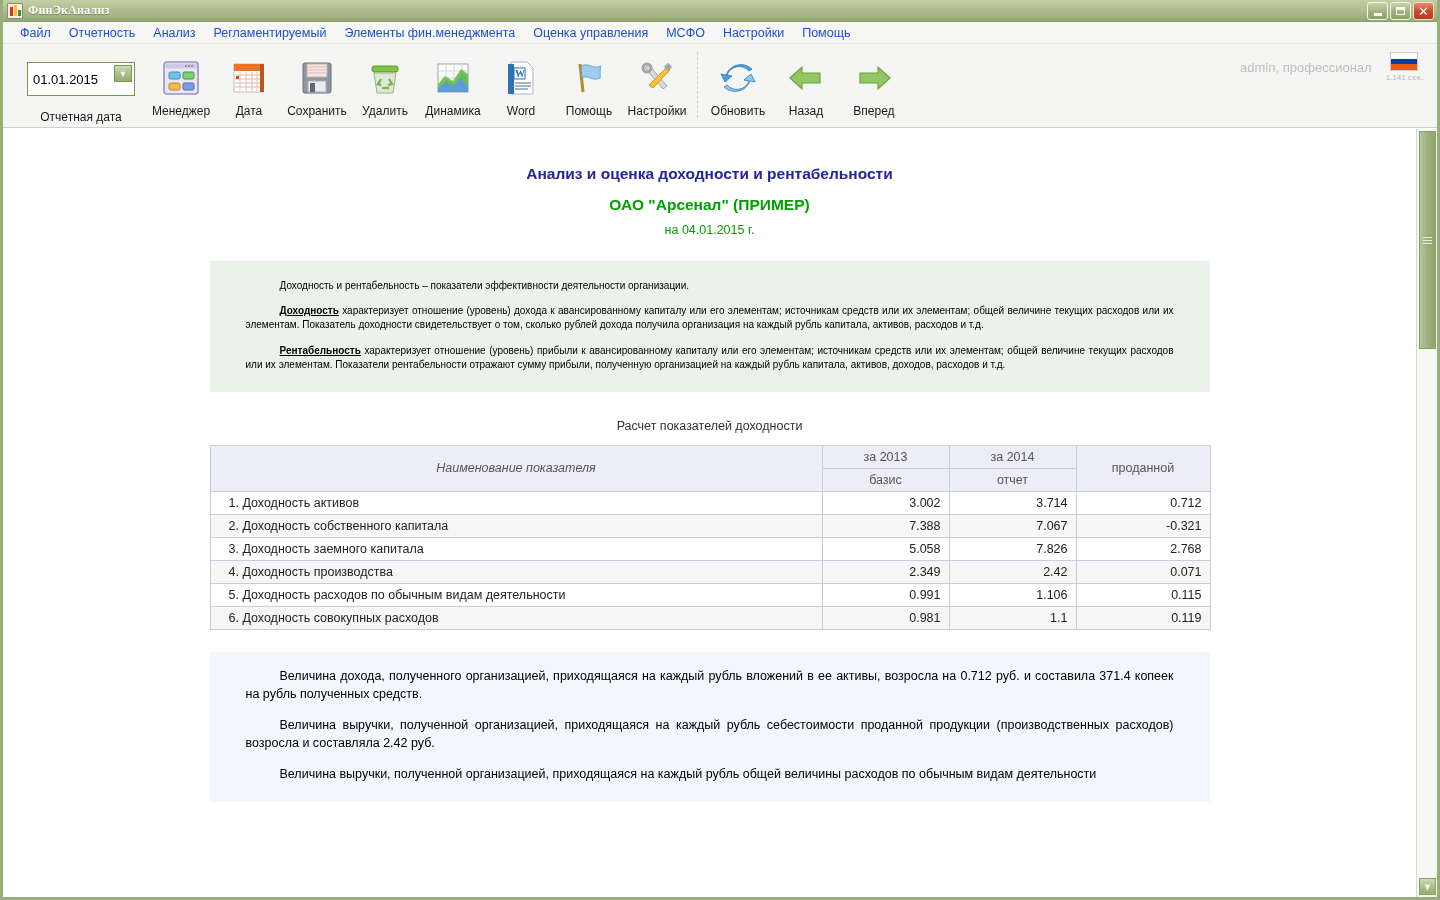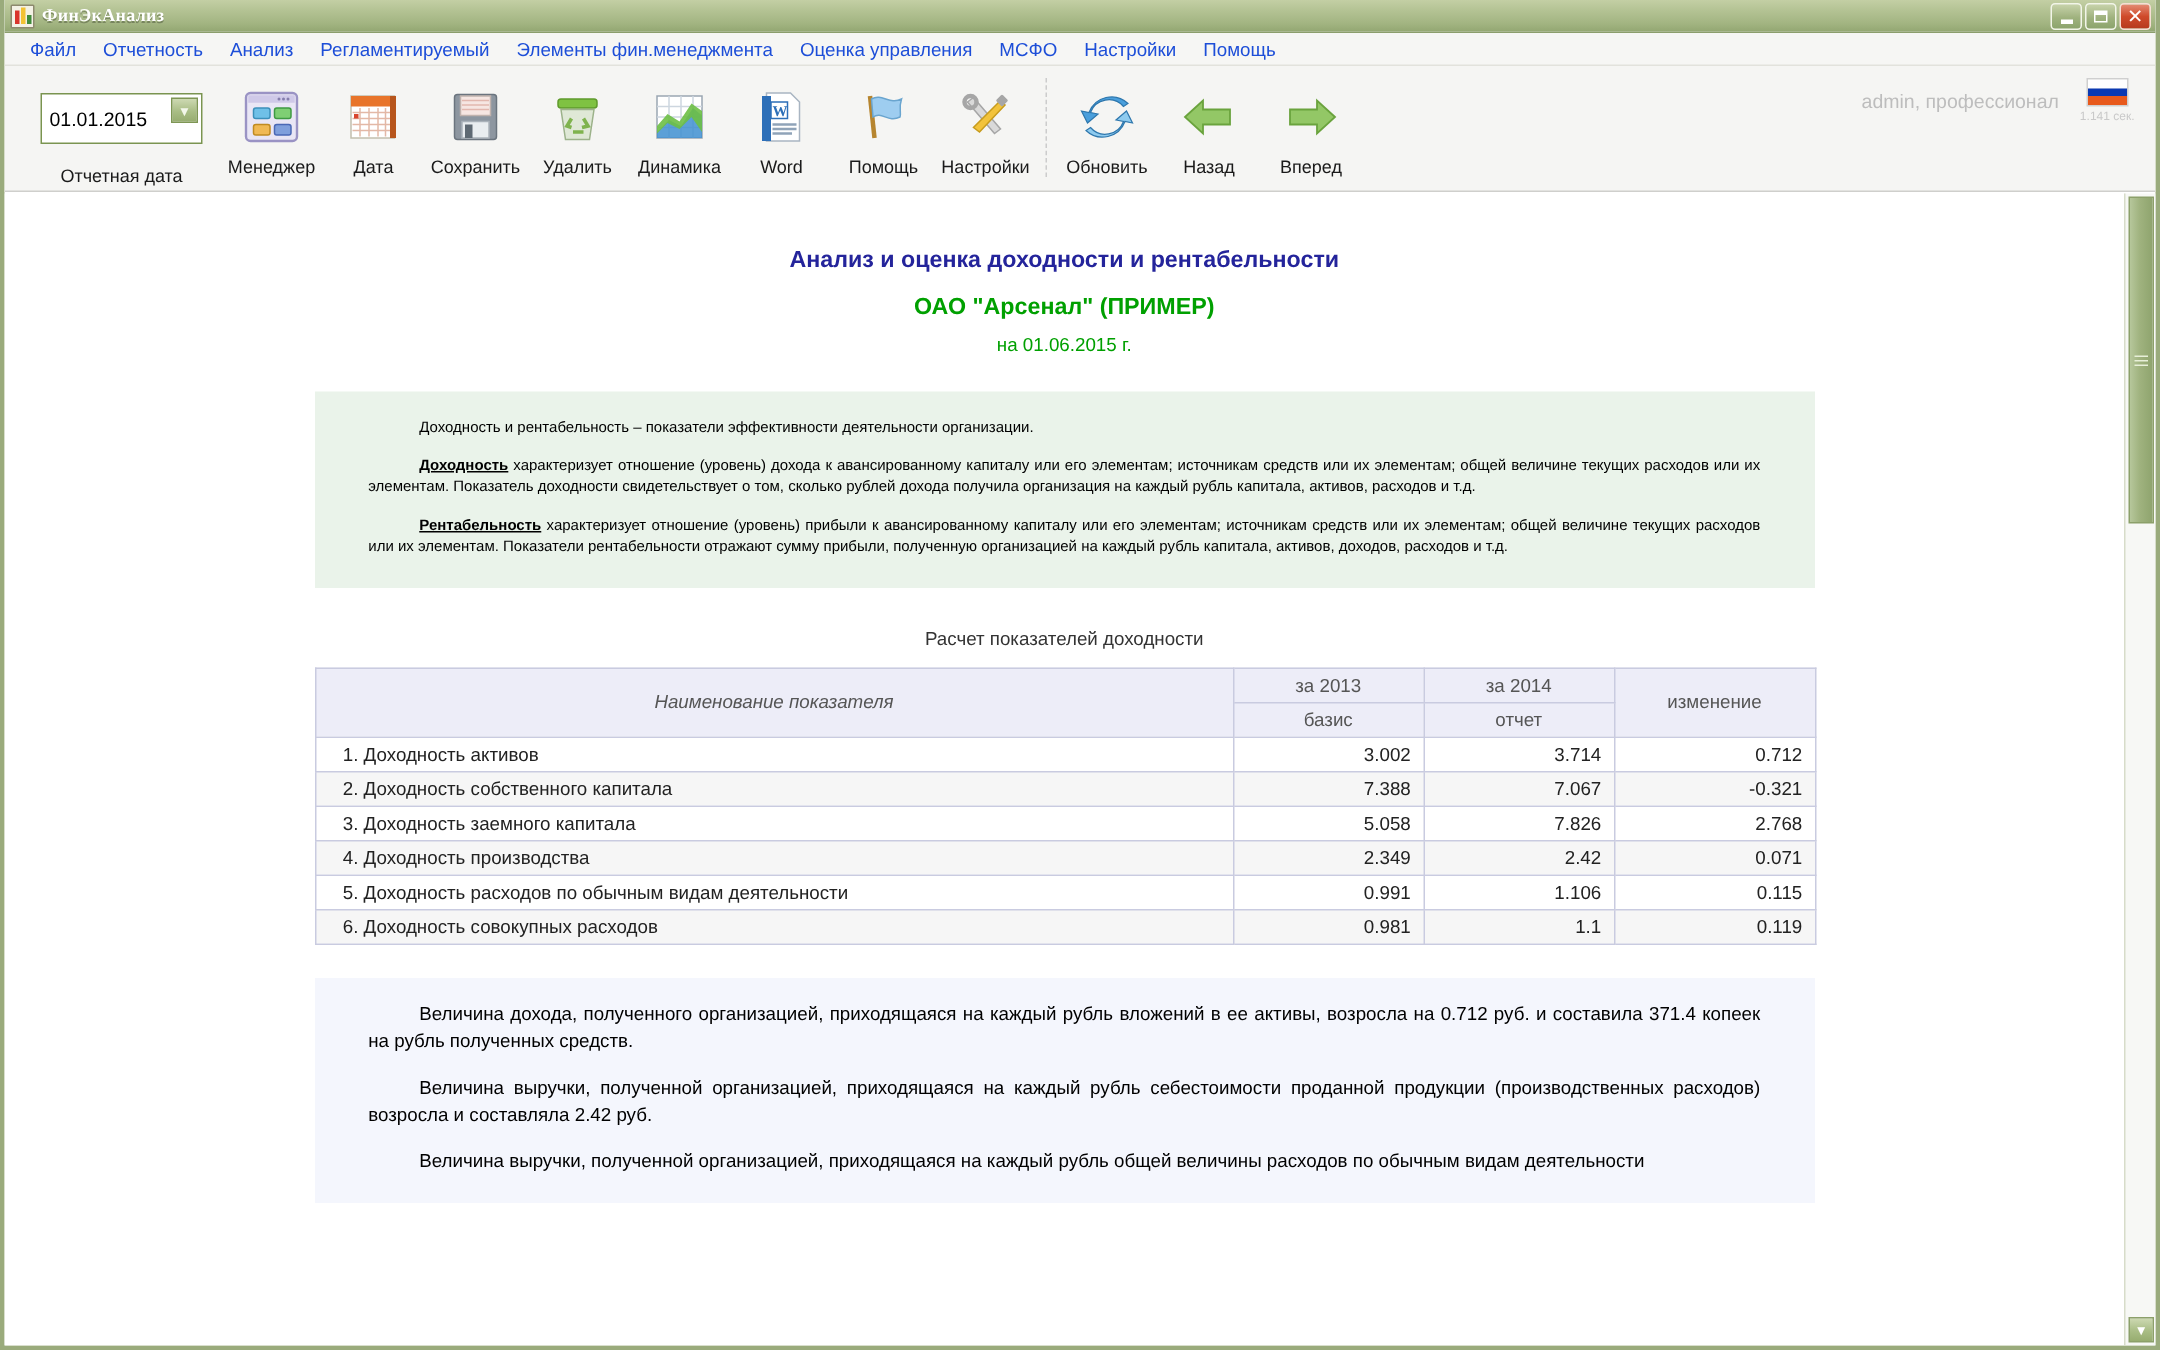--- a/index.html
+++ b/index.html
@@ -140,21 +140,21 @@
   .tb-user { font-size: 13px; color: #bdbdbd; }
   .flagwrap { display: flex; flex-direction: column; align-items: center; }
   .flag {
     width: 28px; height: 19px; border: 1px solid #cfcfcf;
     display: flex; flex-direction: column; overflow: hidden;
   }
   .flag i { display: block; height: 33.33%; }
   .flag i.w { background: #ffffff; }
   .flag i.b { background: #0b39b2; }
   .flag i.r { background: #e8591b; }
-  .tb-time { font-size: 8px; color: #c9c9c9; margin-top: 2px; }
+  .tb-time { font-size: 8px; color: #c9c9c9; margin-top: 2px; font-weight: bold; }
 
   
   .content {
     position: absolute;
     left: 0; top: 129px; right: 21px; bottom: 0;
     background: #ffffff;
     overflow: hidden;
     padding-top: 36px;
   }
   .doc { width: 1000px; margin: 0 auto; }
@@ -466,21 +466,21 @@
         <span class="tb-time">1.141 сек.</span>
       </div>
     </div>
   </div>
 
   <div class="content">
     <div class="doc">
 
       <div class="h-title">Анализ и оценка доходности и рентабельности</div>
       <div class="h-company">ОАО "Арсенал" (ПРИМЕР)</div>
-      <div class="h-date">на 01.06.2015 г.</div>
+      <div class="h-date">на 04.01.2015 г.</div>
 
       <div class="panel-green">
         <p>Доходность и рентабельность – показатели эффективности деятельности организации.</p>
         <p><u>Доходность</u><span> характеризует отношение (уровень) дохода к авансированному капиталу или его элементам; источникам средств или их элементам; общей величине текущих расходов или их элементам. Показатель доходности свидетельствует о том, сколько рублей дохода получила организация на каждый рубль капитала, активов, расходов и т.д.</span></p>
         <p><u>Рентабельность</u><span> характеризует отношение (уровень) прибыли к авансированному капиталу или его элементам; источникам средств или их элементам; общей величине текущих расходов или их элементам. Показатели рентабельности отражают сумму прибыли, полученную организацией на каждый рубль капитала, активов, доходов, расходов и т.д.</span></p>
       </div>
 
       <div class="tbl-caption">Расчет показателей доходности</div>
 
       <table class="rep">
@@ -488,21 +488,21 @@
           <col class="col-name">
             <col class="col-y">
             <col class="col-y">
             <col class="col-chg">
         </colgroup>
         <thead>
           <tr>
             <th class="nameh" rowspan="2">Наименование показателя</th>
             <th>за 2013</th>
             <th>за 2014</th>
-            <th rowspan="2">изменение</th>
+            <th rowspan="2">проданной</th>
           </tr>
           <tr>
             <th>базис</th>
             <th>отчет</th>
           </tr>
         </thead>
         <tbody>
           <tr>
             <td class="name">1. Доходность активов</td>
             <td class="num">3.002</td>

